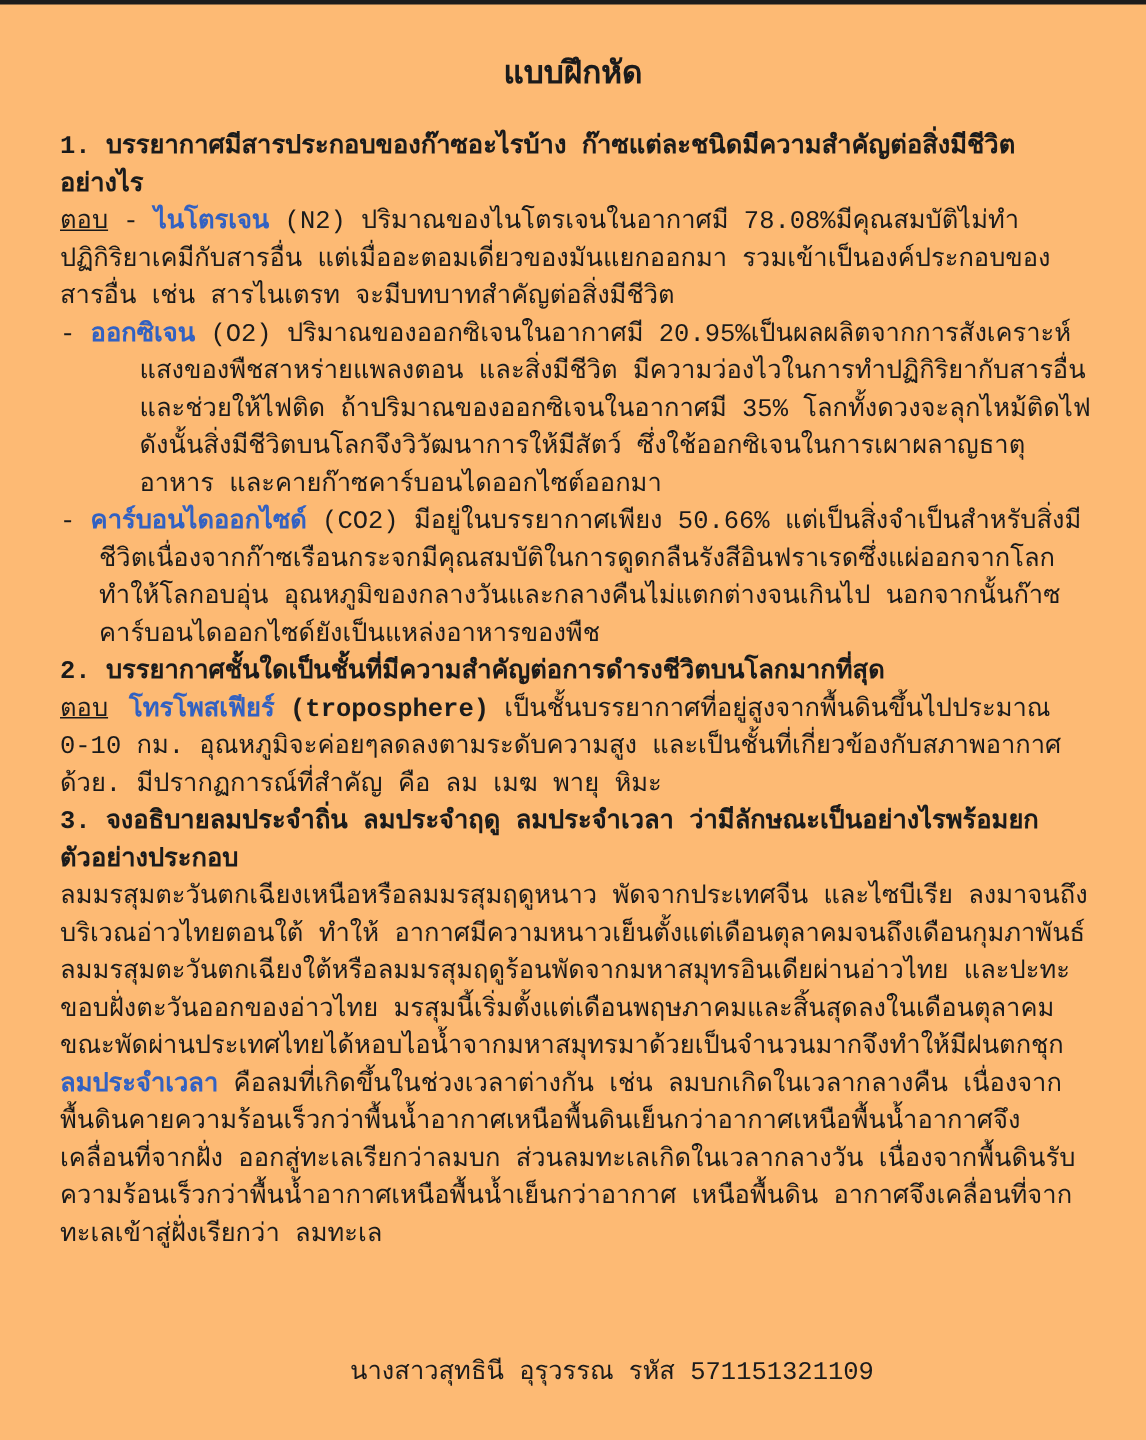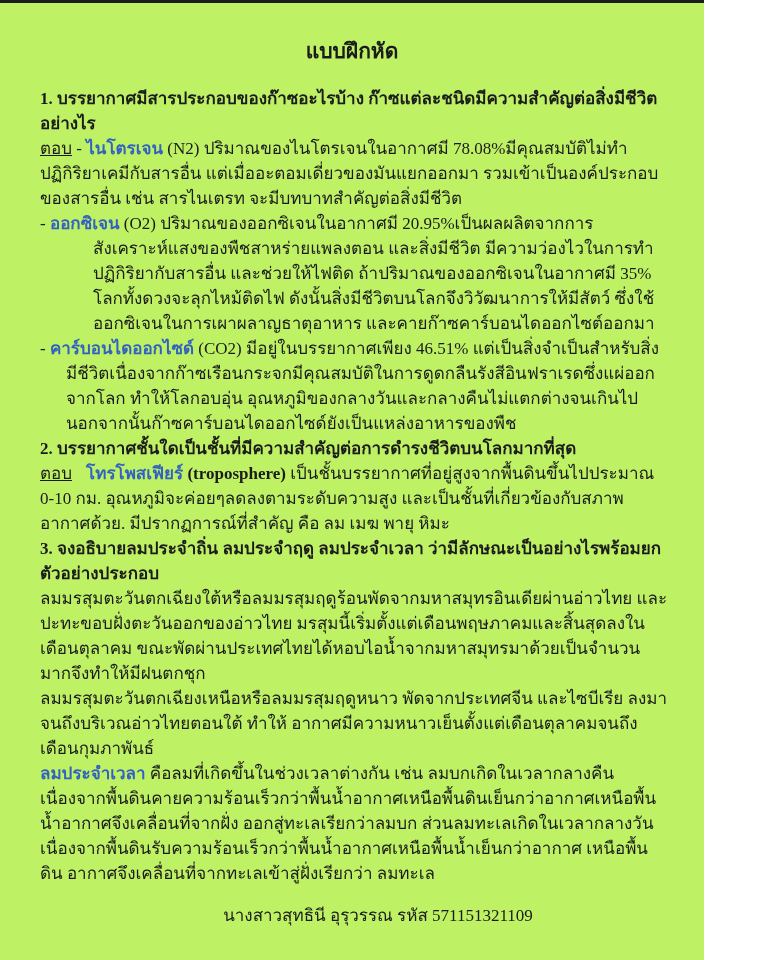--- a/index.html
+++ b/index.html
@@ -1,22 +1,22 @@
 <!DOCTYPE html>
 <html><head>
 <meta charset="utf-8">
 <style>
   html, body { margin: 0; padding: 0; background: #ffffff; }
   .page {
     position: relative;
-    width: 704px;
+    width: 764px;
     height: 960px;
-    background: #bef264;
+    background: #fdba74;
     overflow: hidden;
-    font-family: Liberation Serif, serif;
+    font-family: Liberation Mono, monospace;
     color: #1b1b1b;
   }
   .scan-edge {
     position: absolute;
     top: 0; left: 0; right: 0;
     height: 3px;
     background: #1c1c1c;
   }
   .title {
     padding-top: 36px;
@@ -61,30 +61,30 @@
   <div class="title">แบบฝึกหัด</div>
 
   <div class="content">
 
     <div class="para q-heading">1. บรรยากาศมีสารประกอบของก๊าซอะไรบ้าง ก๊าซแต่ละชนิดมีความสำคัญต่อสิ่งมีชีวิตอย่างไร</div>
     <div class="para"><span class="answer-label">ตอบ</span><span> - </span><span class="term">ไนโตรเจน</span><span> (N2) ปริมาณของไนโตรเจนในอากาศมี 78.08%มีคุณสมบัติไม่ทำปฏิกิริยาเคมีกับสารอื่น แต่เมื่ออะตอมเดี่ยวของมันแยกออกมา รวมเข้าเป็นองค์ประกอบของสารอื่น เช่น สารไนเตรท จะมีบทบาทสำคัญต่อสิ่งมีชีวิต</span></div>
 
     <div class="para bullet-oxygen"><span>- </span><span class="term">ออกซิเจน</span><span> (O2) ปริมาณของออกซิเจนในอากาศมี 20.95%เป็นผลผลิตจากการสังเคราะห์แสงของพืชสาหร่ายแพลงตอน และสิ่งมีชีวิต มีความว่องไวในการทำปฏิกิริยากับสารอื่น และช่วยให้ไฟติด ถ้าปริมาณของออกซิเจนในอากาศมี 35% โลกทั้งดวงจะลุกไหม้ติดไฟ ดังนั้นสิ่งมีชีวิตบนโลกจึงวิวัฒนาการให้มีสัตว์ ซึ่งใช้ออกซิเจนในการเผาผลาญธาตุอาหาร และคายก๊าซคาร์บอนไดออกไซต์ออกมา</span></div>
 
 
-    <div class="para bullet-co2"><span>- </span><span class="term">คาร์บอนไดออกไซด์</span><span> (CO2) มีอยู่ในบรรยากาศเพียง 46.51% แต่เป็นสิ่งจำเป็นสำหรับสิ่งมีชีวิตเนื่องจากก๊าซเรือนกระจกมีคุณสมบัติในการดูดกลืนรังสีอินฟราเรดซึ่งแผ่ออกจากโลก ทำให้โลกอบอุ่น อุณหภูมิของกลางวันและกลางคืนไม่แตกต่างจนเกินไป นอกจากนั้นก๊าซคาร์บอนไดออกไซด์ยังเป็นแหล่งอาหารของพืช</span></div>
+    <div class="para bullet-co2"><span>- </span><span class="term">คาร์บอนไดออกไซด์</span><span> (CO2) มีอยู่ในบรรยากาศเพียง 50.66% แต่เป็นสิ่งจำเป็นสำหรับสิ่งมีชีวิตเนื่องจากก๊าซเรือนกระจกมีคุณสมบัติในการดูดกลืนรังสีอินฟราเรดซึ่งแผ่ออกจากโลก ทำให้โลกอบอุ่น อุณหภูมิของกลางวันและกลางคืนไม่แตกต่างจนเกินไป นอกจากนั้นก๊าซคาร์บอนไดออกไซด์ยังเป็นแหล่งอาหารของพืช</span></div>
 
     <div class="para q-heading">2. บรรยากาศชั้นใดเป็นชั้นที่มีความสำคัญต่อการดำรงชีวิตบนโลกมากที่สุด</div>
     <div class="para"><span class="answer-label wide-gap">ตอบ</span><span class="term">โทรโพสเฟียร์</span><span class="bold-en"> (troposphere)</span><span> เป็นชั้นบรรยากาศที่อยู่สูงจากพื้นดินขึ้นไปประมาณ 0-10 กม. อุณหภูมิจะค่อยๆลดลงตามระดับความสูง และเป็นชั้นที่เกี่ยวข้องกับสภาพอากาศด้วย. มีปรากฏการณ์ที่สำคัญ คือ ลม เมฆ พายุ หิมะ</span></div>
 
     <div class="para q-heading">3. จงอธิบายลมประจำถิ่น ลมประจำฤดู ลมประจำเวลา ว่ามีลักษณะเป็นอย่างไรพร้อมยกตัวอย่างประกอบ</div>
 
 
+    <div class="para">ลมมรสุมตะวันตกเฉียงเหนือหรือลมมรสุมฤดูหนาว พัดจากประเทศจีน และไซบีเรีย ลงมาจนถึงบริเวณอ่าวไทยตอนใต้ ทำให้ อากาศมีความหนาวเย็นตั้งแต่เดือนตุลาคมจนถึงเดือนกุมภาพันธ์</div>
+
     <div class="para">ลมมรสุมตะวันตกเฉียงใต้หรือลมมรสุมฤดูร้อนพัดจากมหาสมุทรอินเดียผ่านอ่าวไทย และปะทะขอบฝั่งตะวันออกของอ่าวไทย มรสุมนี้เริ่มตั้งแต่เดือนพฤษภาคมและสิ้นสุดลงในเดือนตุลาคม ขณะพัดผ่านประเทศไทยได้หอบไอน้ำจากมหาสมุทรมาด้วยเป็นจำนวนมากจึงทำให้มีฝนตกชุก</div>
-
-    <div class="para">ลมมรสุมตะวันตกเฉียงเหนือหรือลมมรสุมฤดูหนาว พัดจากประเทศจีน และไซบีเรีย ลงมาจนถึงบริเวณอ่าวไทยตอนใต้ ทำให้ อากาศมีความหนาวเย็นตั้งแต่เดือนตุลาคมจนถึงเดือนกุมภาพันธ์</div>
 
     <div class="para"><span class="term">ลมประจำเวลา</span><span> คือลมที่เกิดขึ้นในช่วงเวลาต่างกัน เช่น ลมบกเกิดในเวลากลางคืน เนื่องจากพื้นดินคายความร้อนเร็วกว่าพื้นน้ำอากาศเหนือพื้นดินเย็นกว่าอากาศเหนือพื้นน้ำอากาศจึงเคลื่อนที่จากฝั่ง ออกสู่ทะเลเรียกว่าลมบก ส่วนลมทะเลเกิดในเวลากลางวัน เนื่องจากพื้นดินรับความร้อนเร็วกว่าพื้นน้ำอากาศเหนือพื้นน้ำเย็นกว่าอากาศ เหนือพื้นดิน อากาศจึงเคลื่อนที่จากทะเลเข้าสู่ฝั่งเรียกว่า ลมทะเล</span></div>
 
   </div>
 
   <div class="footer">นางสาวสุทธินี อุรุวรรณ รหัส 571151321109</div>
 </div>
 
 </body></html>

